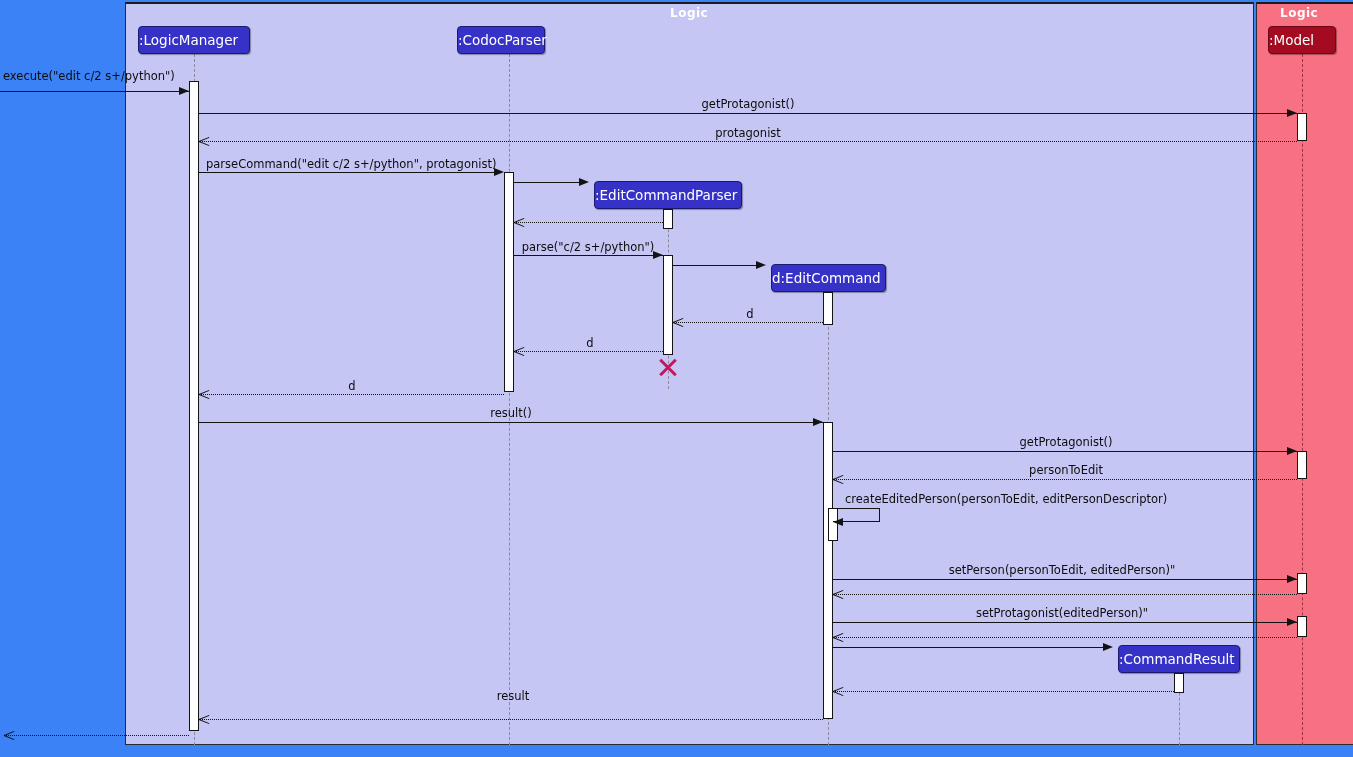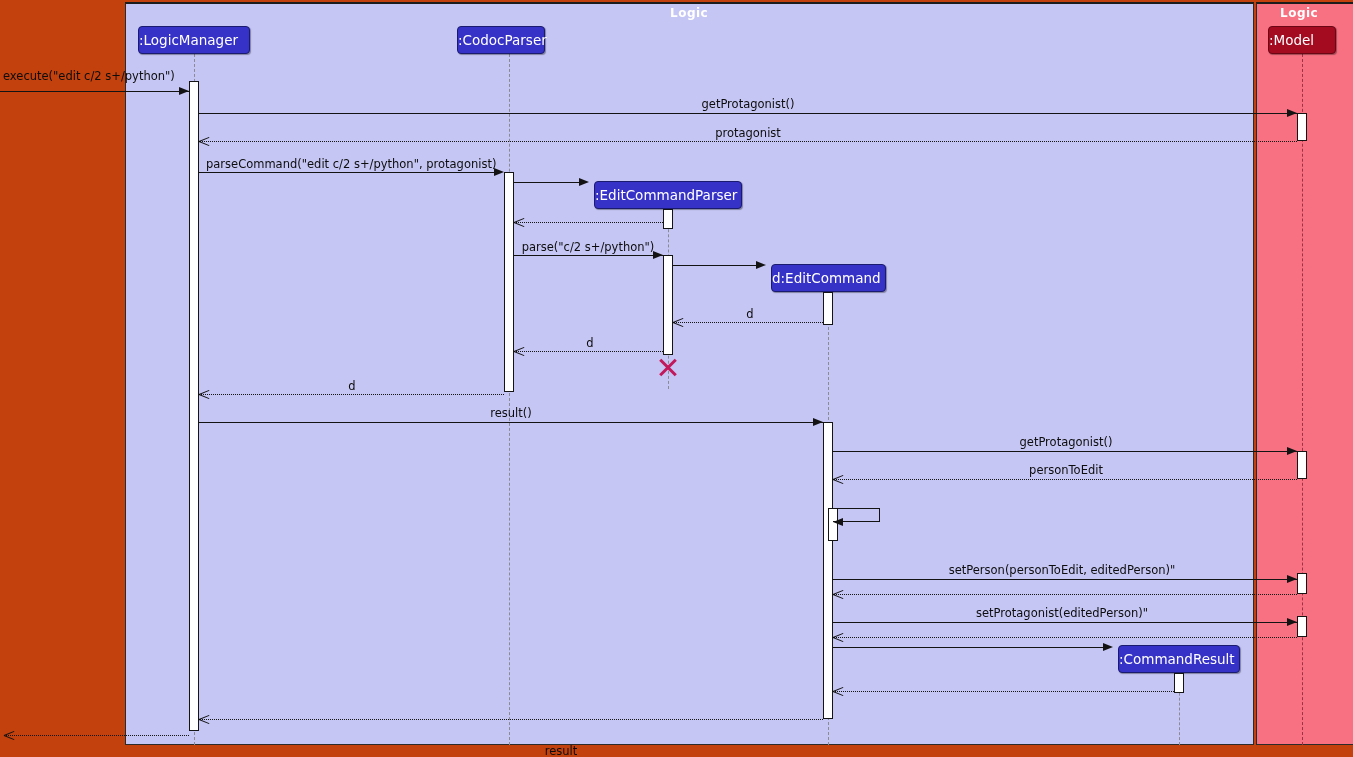--- a/index.html
+++ b/index.html
@@ -7,21 +7,21 @@
     padding: 0;
     background: #ffffff;
   }
   body {
     font-family: "DejaVu Sans", "Liberation Sans", sans-serif;
   }
   #diagram {
     position: relative;
     width: 1353px;
     height: 757px;
-    background: #c2410c;
+    background: #3b82f6;
     overflow: hidden;
   }
   .panel {
     position: absolute;
     box-sizing: border-box;
   }
   .panel-logic {
     left: 125px;
     top: 2px;
     width: 1129px;
@@ -256,20 +256,21 @@
   <div class="msg-line" style="left:833px; top:451px; width:464px;"></div>
   <div class="arrow arrow-right" style="left:1287px; top:446.5px;"></div>
   <div class="msg-label" style="left:1066px; top:435px;">getProtagonist()</div>
 
   <div class="msg-line dotted" style="left:833px; top:479px; width:464px;"></div>
   <div class="arrow arrow-open-left" style="left:833px; top:479px;"></div>
   <div class="msg-label" style="left:1066px; top:463px;">personToEdit</div>
 
   <div class="selfcall" style="left:833px; top:508px; width:47px;"></div>
   <div class="arrow arrow-left" style="left:833px; top:517.5px;"></div>
+  <div class="msg-label lbl-left" style="left:845px; top:492px;">createEditedPerson(personToEdit, editPersonDescriptor)</div>
 
   <div class="msg-line" style="left:833px; top:579px; width:464px;"></div>
   <div class="arrow arrow-right" style="left:1287px; top:574.5px;"></div>
   <div class="msg-label" style="left:1062px; top:563px;">setPerson(personToEdit, editedPerson)"</div>
 
   <div class="msg-line dotted" style="left:833px; top:594px; width:464px;"></div>
   <div class="arrow arrow-open-left" style="left:833px; top:594px;"></div>
 
   <div class="msg-line" style="left:833px; top:622px; width:464px;"></div>
   <div class="arrow arrow-right" style="left:1287px; top:617.5px;"></div>
@@ -279,18 +280,18 @@
   <div class="arrow arrow-open-left" style="left:833px; top:637px;"></div>
 
   <div class="msg-line" style="left:833px; top:647px; width:275px;"></div>
   <div class="arrow arrow-right" style="left:1103px; top:642.5px;"></div>
 
   <div class="msg-line dotted" style="left:833px; top:691px; width:341px;"></div>
   <div class="arrow arrow-open-left" style="left:833px; top:691px;"></div>
 
   <div class="msg-line dotted" style="left:199px; top:719px; width:624px;"></div>
   <div class="arrow arrow-open-left" style="left:199px; top:719px;"></div>
-  <div class="msg-label" style="left:513px; top:744px;margin-left:48px;">result</div>
+  <div class="msg-label" style="left:513px; top:689px;">result</div>
 
   <div class="msg-line dotted" style="left:4px; top:735px; width:185px;"></div>
   <div class="arrow arrow-open-left" style="left:4px; top:735px;"></div>
 
 </div>
 
 </body></html>

